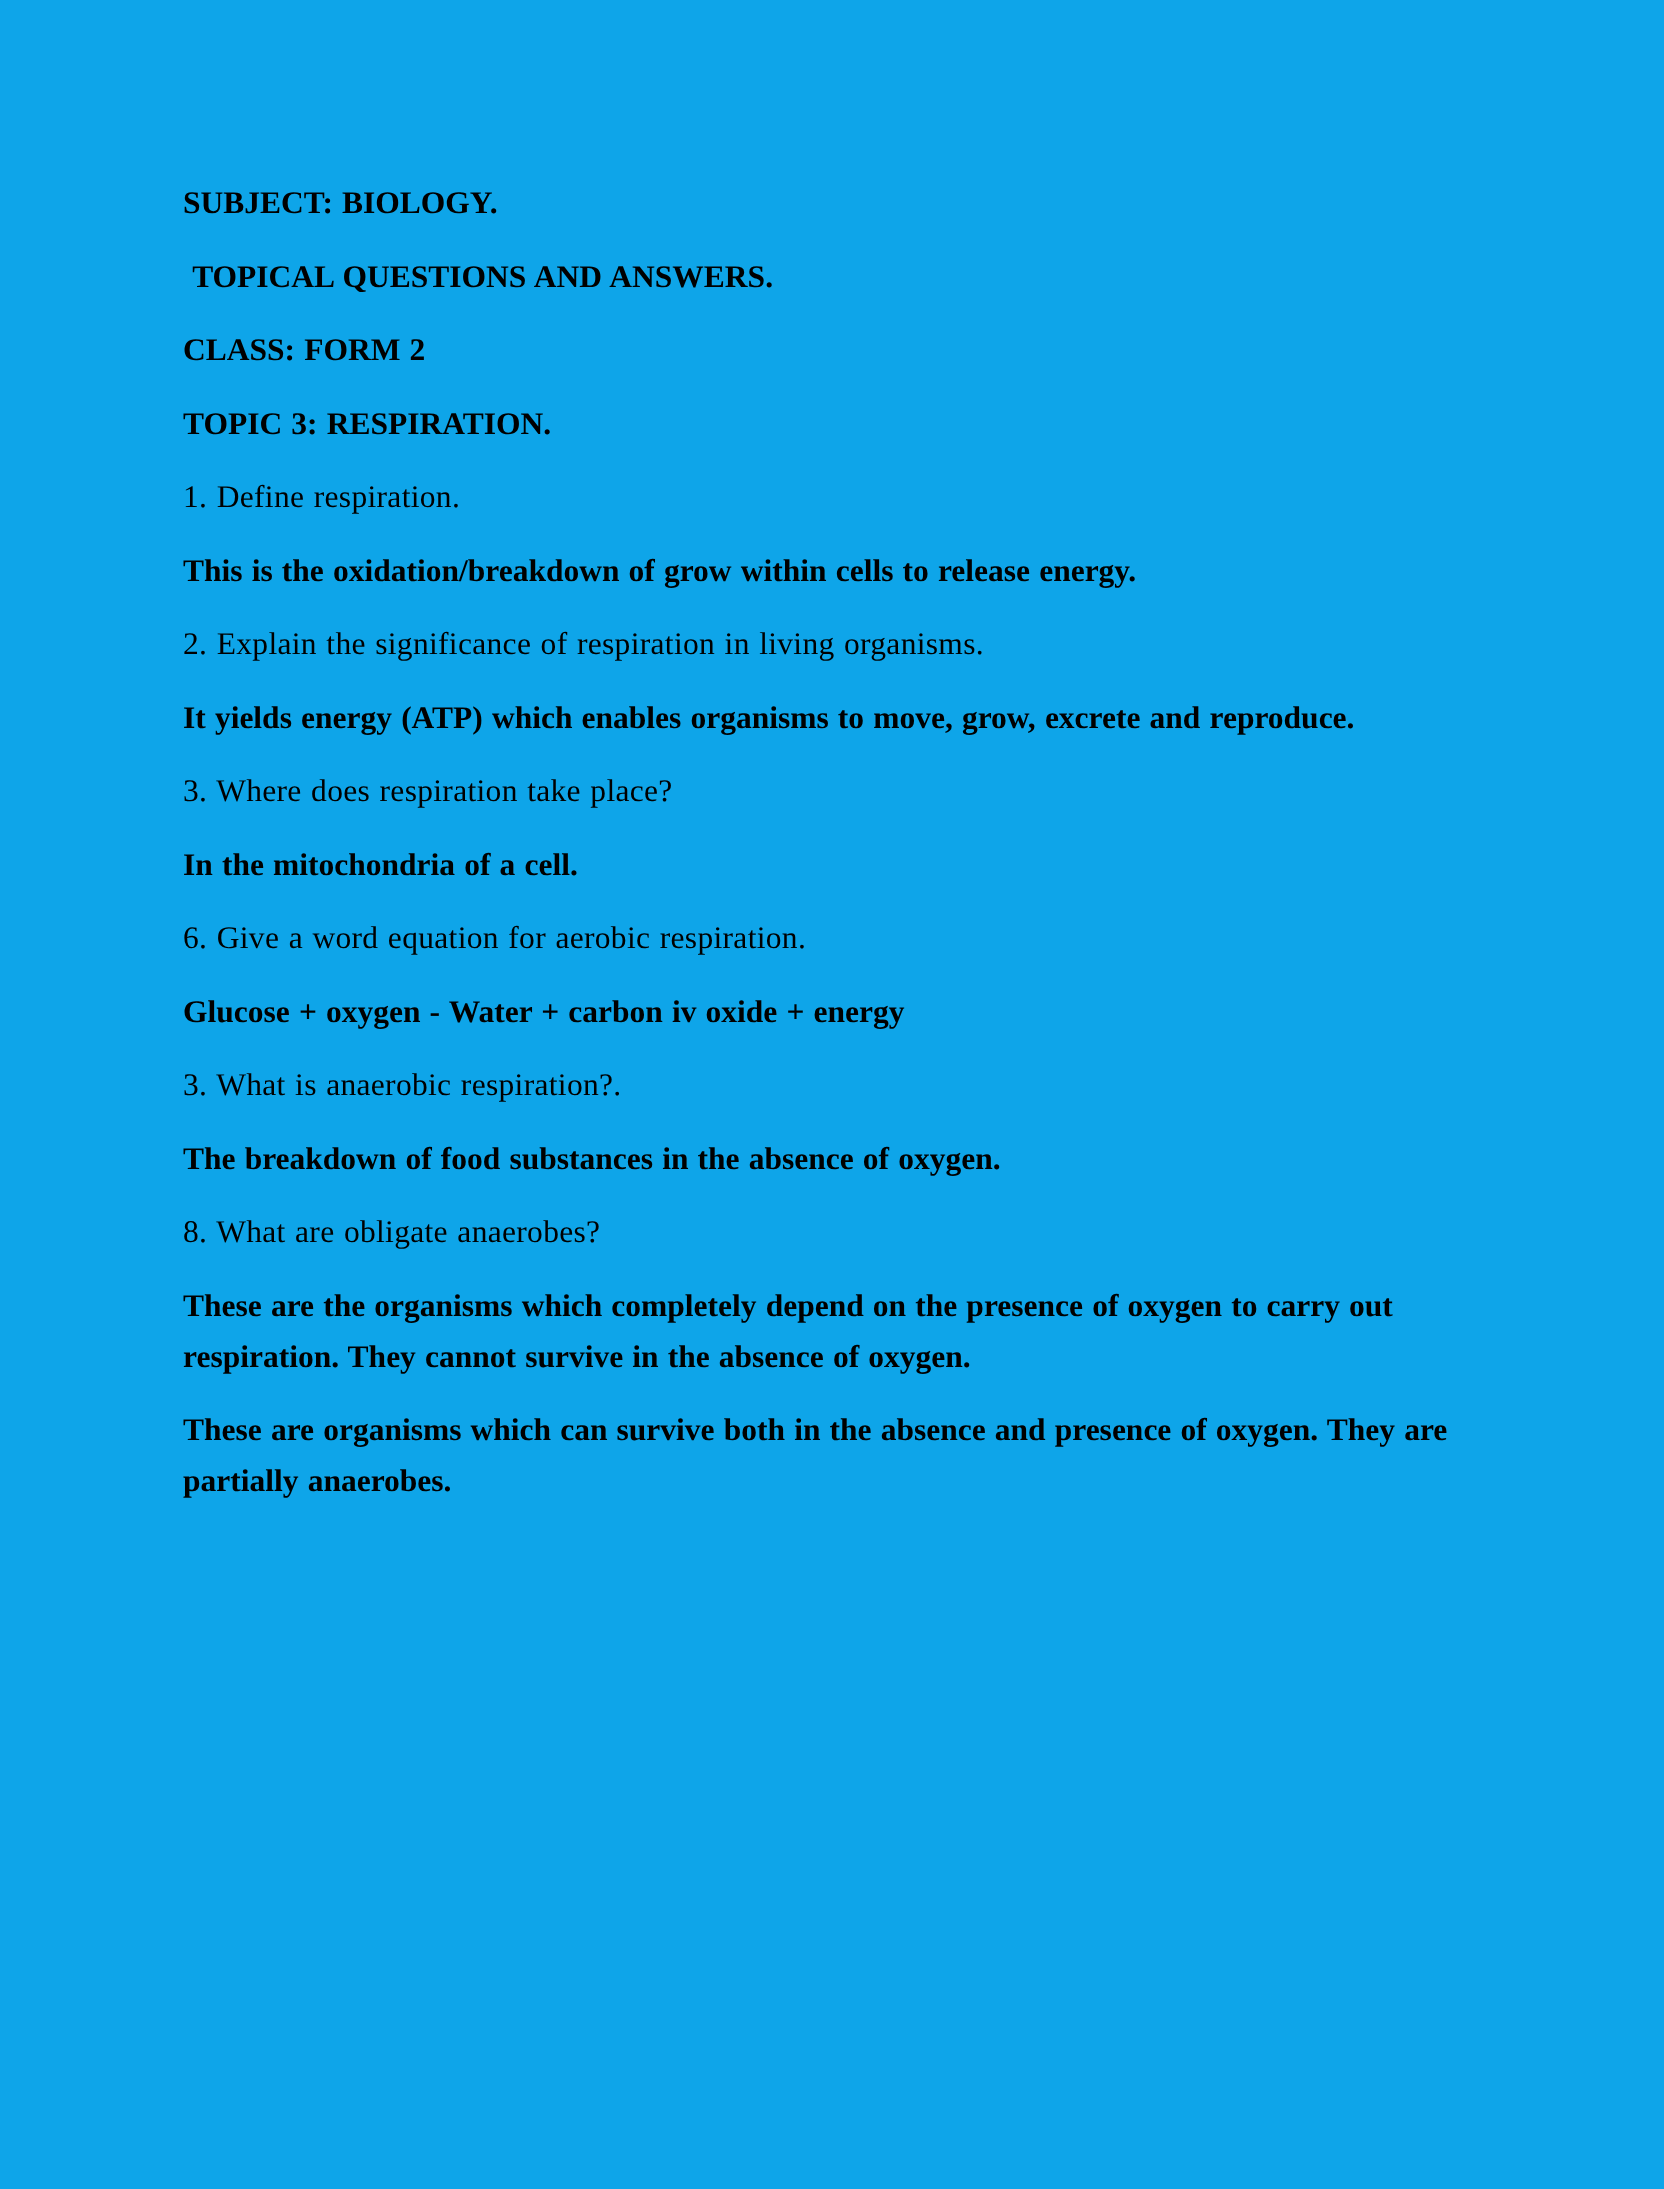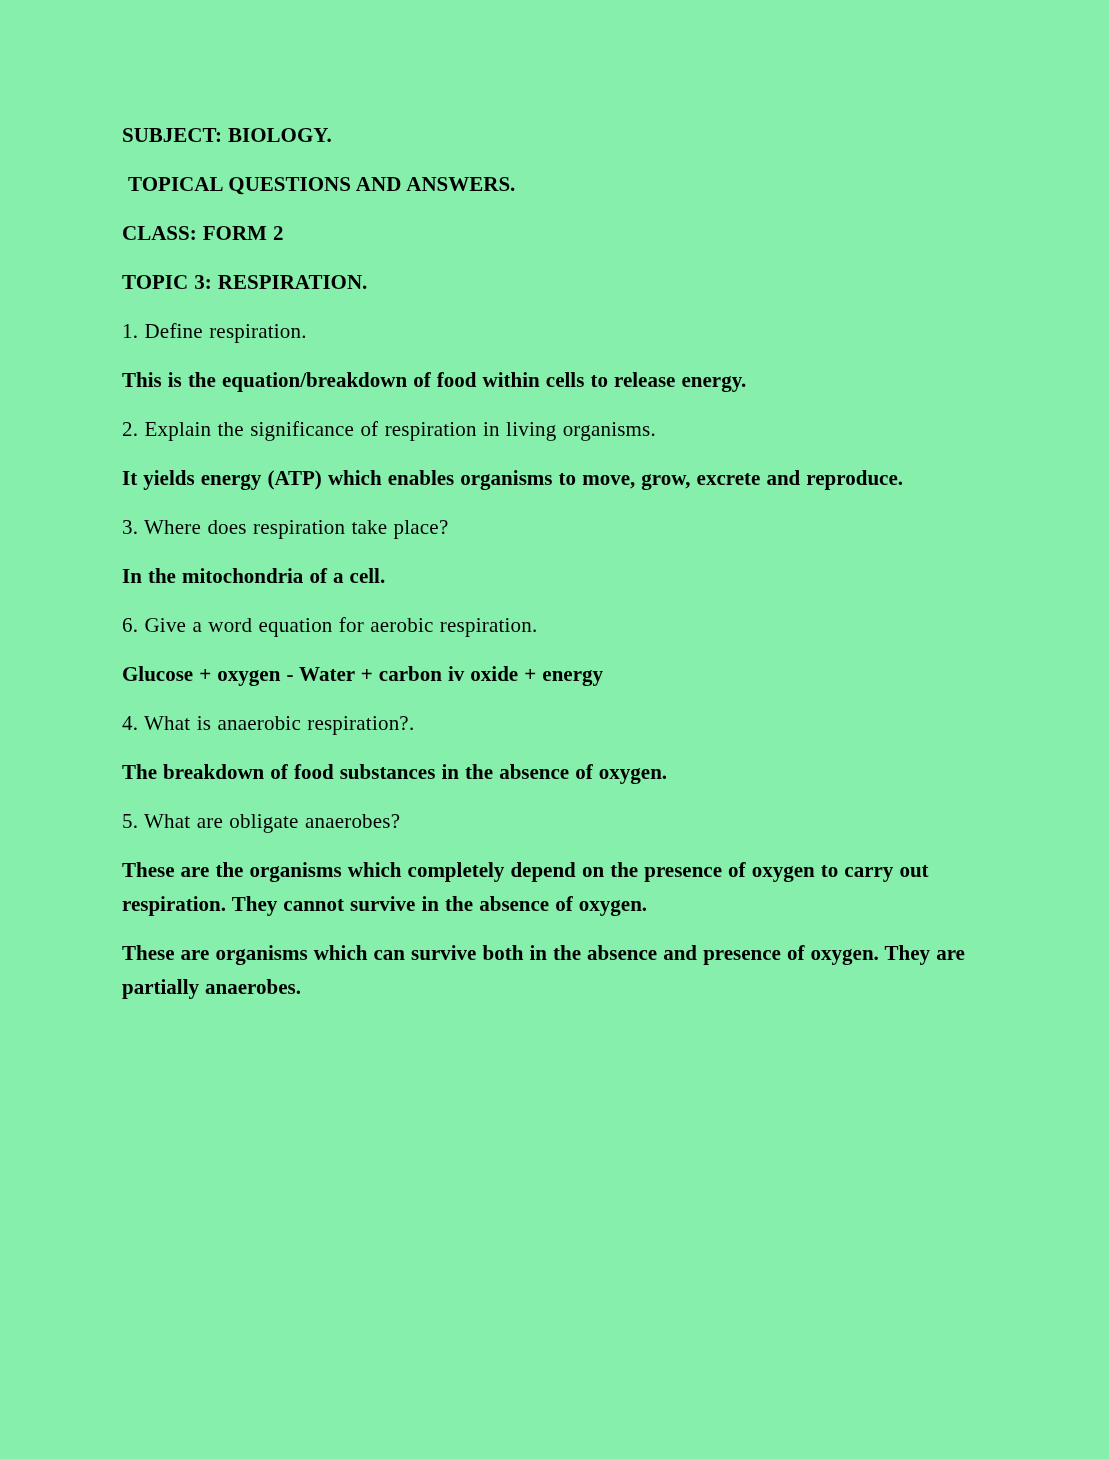--- a/index.html
+++ b/index.html
@@ -8,21 +8,21 @@
     width: 1109px;
     min-height: 1459px;
     font-family: "Liberation Serif", "DejaVu Serif", serif;
     color: #000000;
     position: relative;
   }
   .page {
     padding: 118px 120px 40px 122px;
     width: 100%;
     min-height: 1459px;
-    background: #86efac;
+    background: #0ea5e9;
   }
   .doc p {
     font-size: 21px;
     line-height: 34px;
     margin: 0 0 15px 0;
     white-space: pre-wrap;
     max-width: 868px;
     word-spacing: 0.04em;
   }
   .doc p.bold { font-weight: bold; }
@@ -33,47 +33,47 @@
 
 <div class="page doc">
   <p class="bold">SUBJECT: BIOLOGY.</p>
   <p class="bold"> TOPICAL QUESTIONS AND ANSWERS.</p>
   <p class="bold">CLASS: FORM 2</p>
   <p class="bold">TOPIC 3: RESPIRATION.</p>
 
   <div>
   <div class="qa-item">
     <p class="q">1. Define respiration.</p>
-    <p class="bold">This is the equation/breakdown of food within cells to release energy.</p>
+    <p class="bold">This is the oxidation/breakdown of grow within cells to release energy.</p>
   </div>
 
   <div class="qa-item">
     <p class="q">2. Explain the significance of respiration in living organisms.</p>
     <p class="bold">It yields energy (ATP) which enables organisms to move, grow, excrete and reproduce.</p>
   </div>
 
   <div class="qa-item">
     <p class="q">3. Where does respiration take place?</p>
     <p class="bold">In the mitochondria of a cell.</p>
   </div>
 
 
 
   <div class="qa-item">
     <p class="q">6. Give a word equation for aerobic respiration.</p>
     <p class="bold">Glucose + oxygen - Water + carbon iv oxide + energy</p>
   </div>
 
   <div class="qa-item">
-    <p class="q">4. What is anaerobic respiration?.</p>
+    <p class="q">3. What is anaerobic respiration?.</p>
     <p class="bold">The breakdown of food substances in the absence of oxygen.</p>
   </div>
 
   <div class="qa-item">
-    <p class="q">5. What are obligate anaerobes?</p>
+    <p class="q">8. What are obligate anaerobes?</p>
     <p class="bold">These are the organisms which completely depend on the presence of oxygen to carry out respiration. They cannot survive in the absence of oxygen.</p>
   </div>
 
   <div class="qa-item">
     <p class="bold">These are organisms which can survive both in the absence and presence of oxygen. They are partially anaerobes.</p>
   </div>
 
 </div>
 </div>
 

